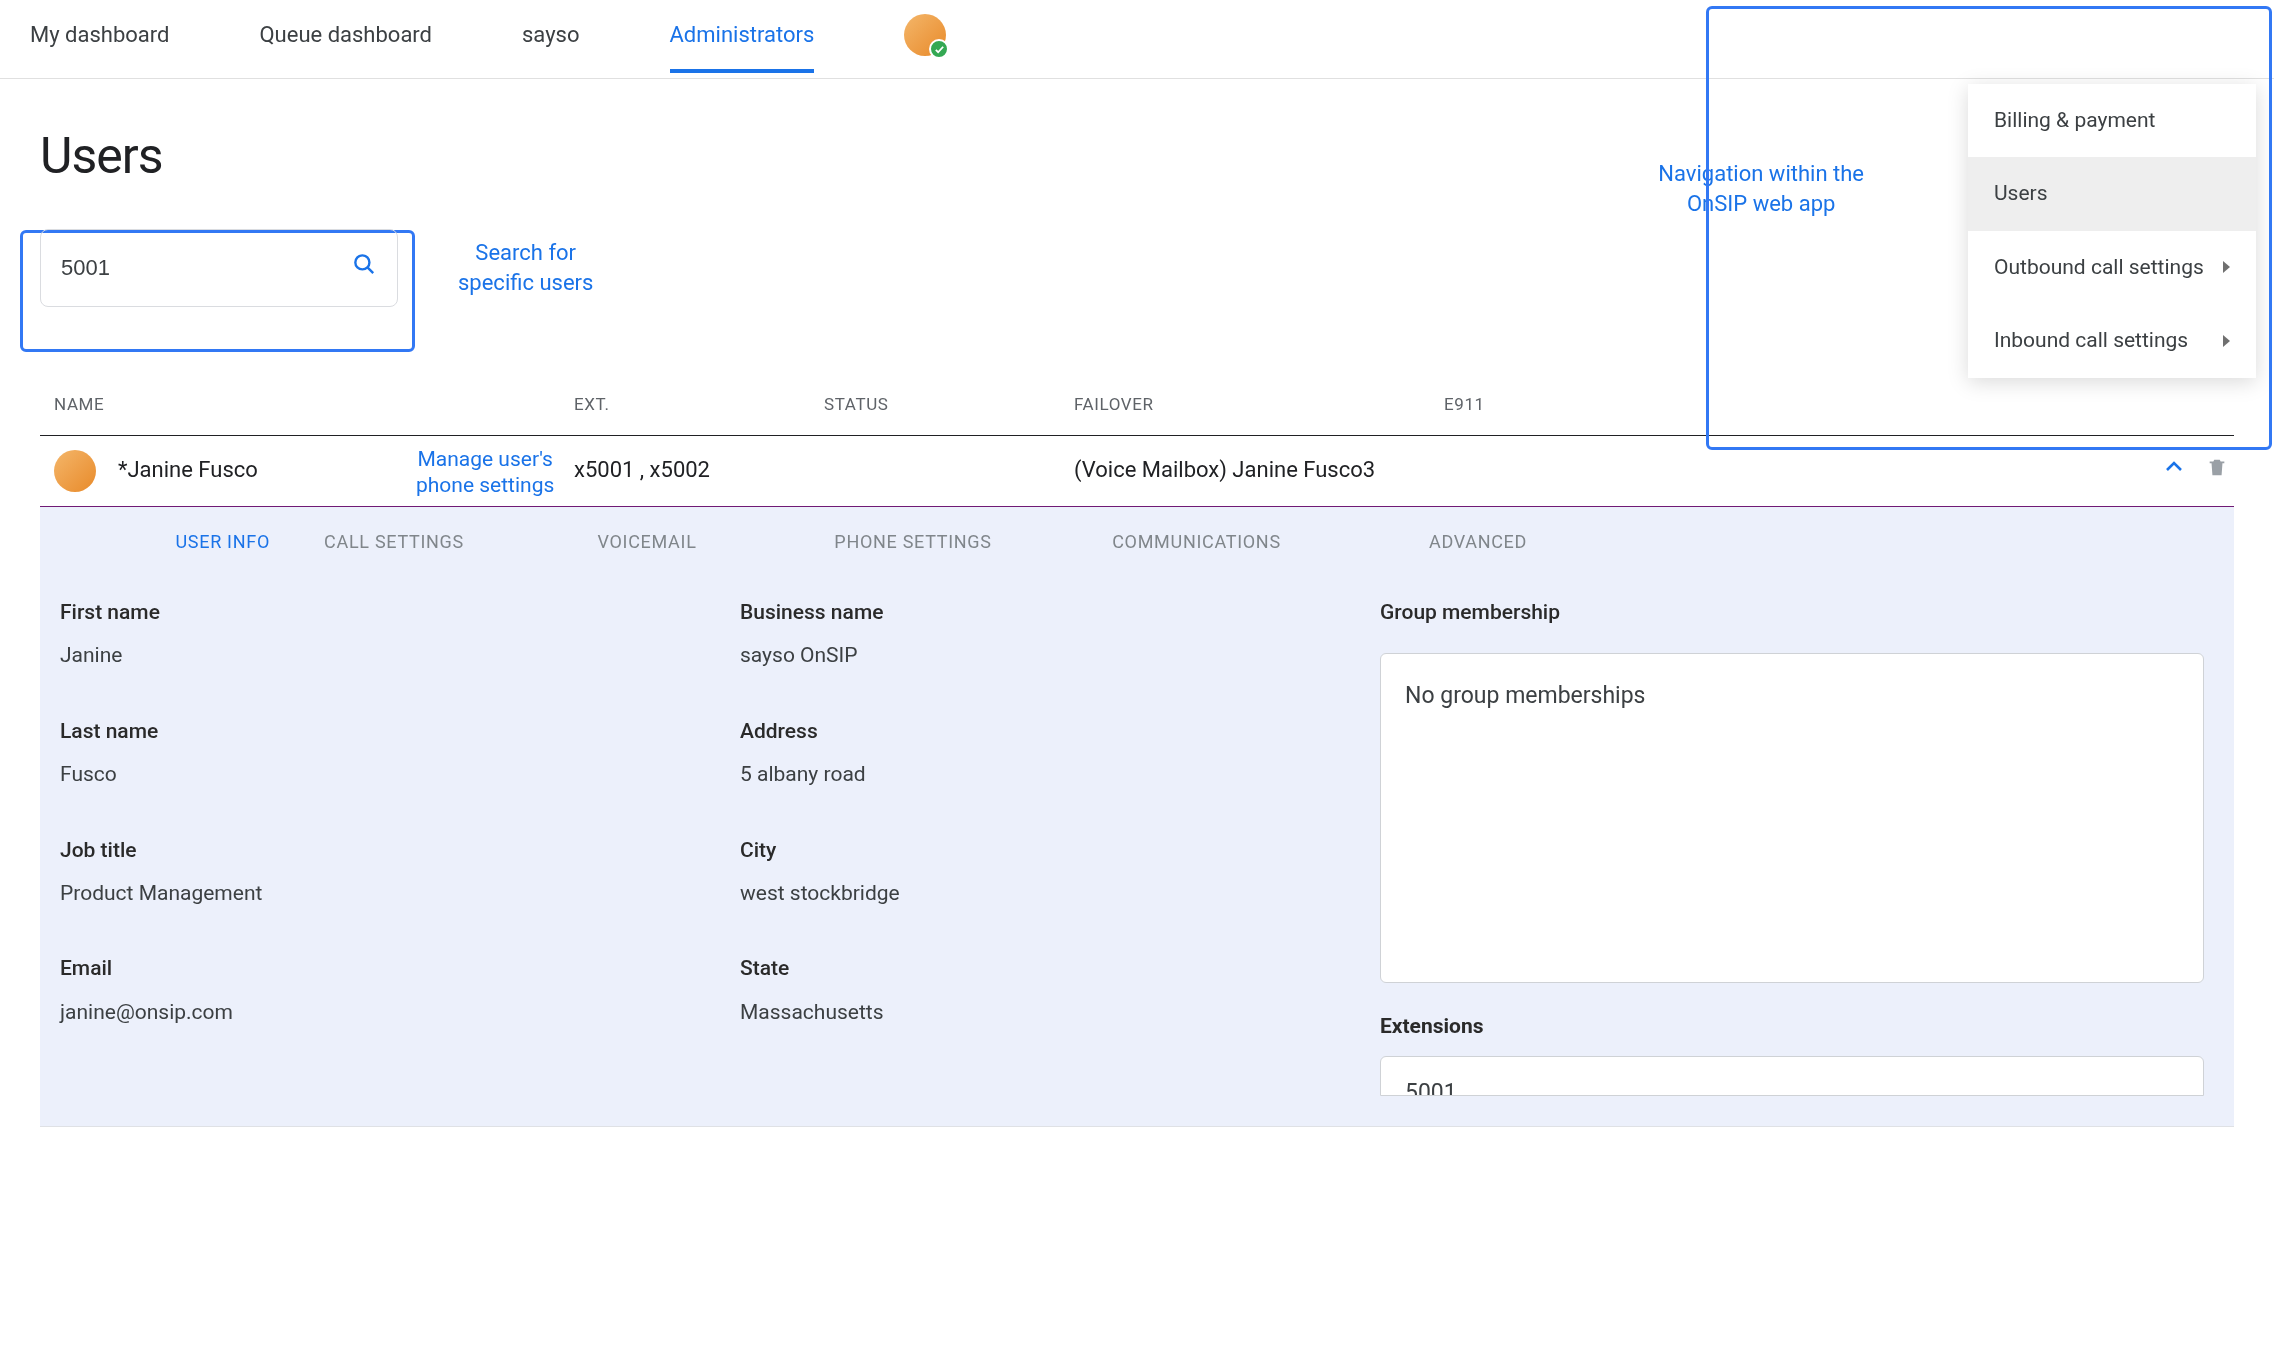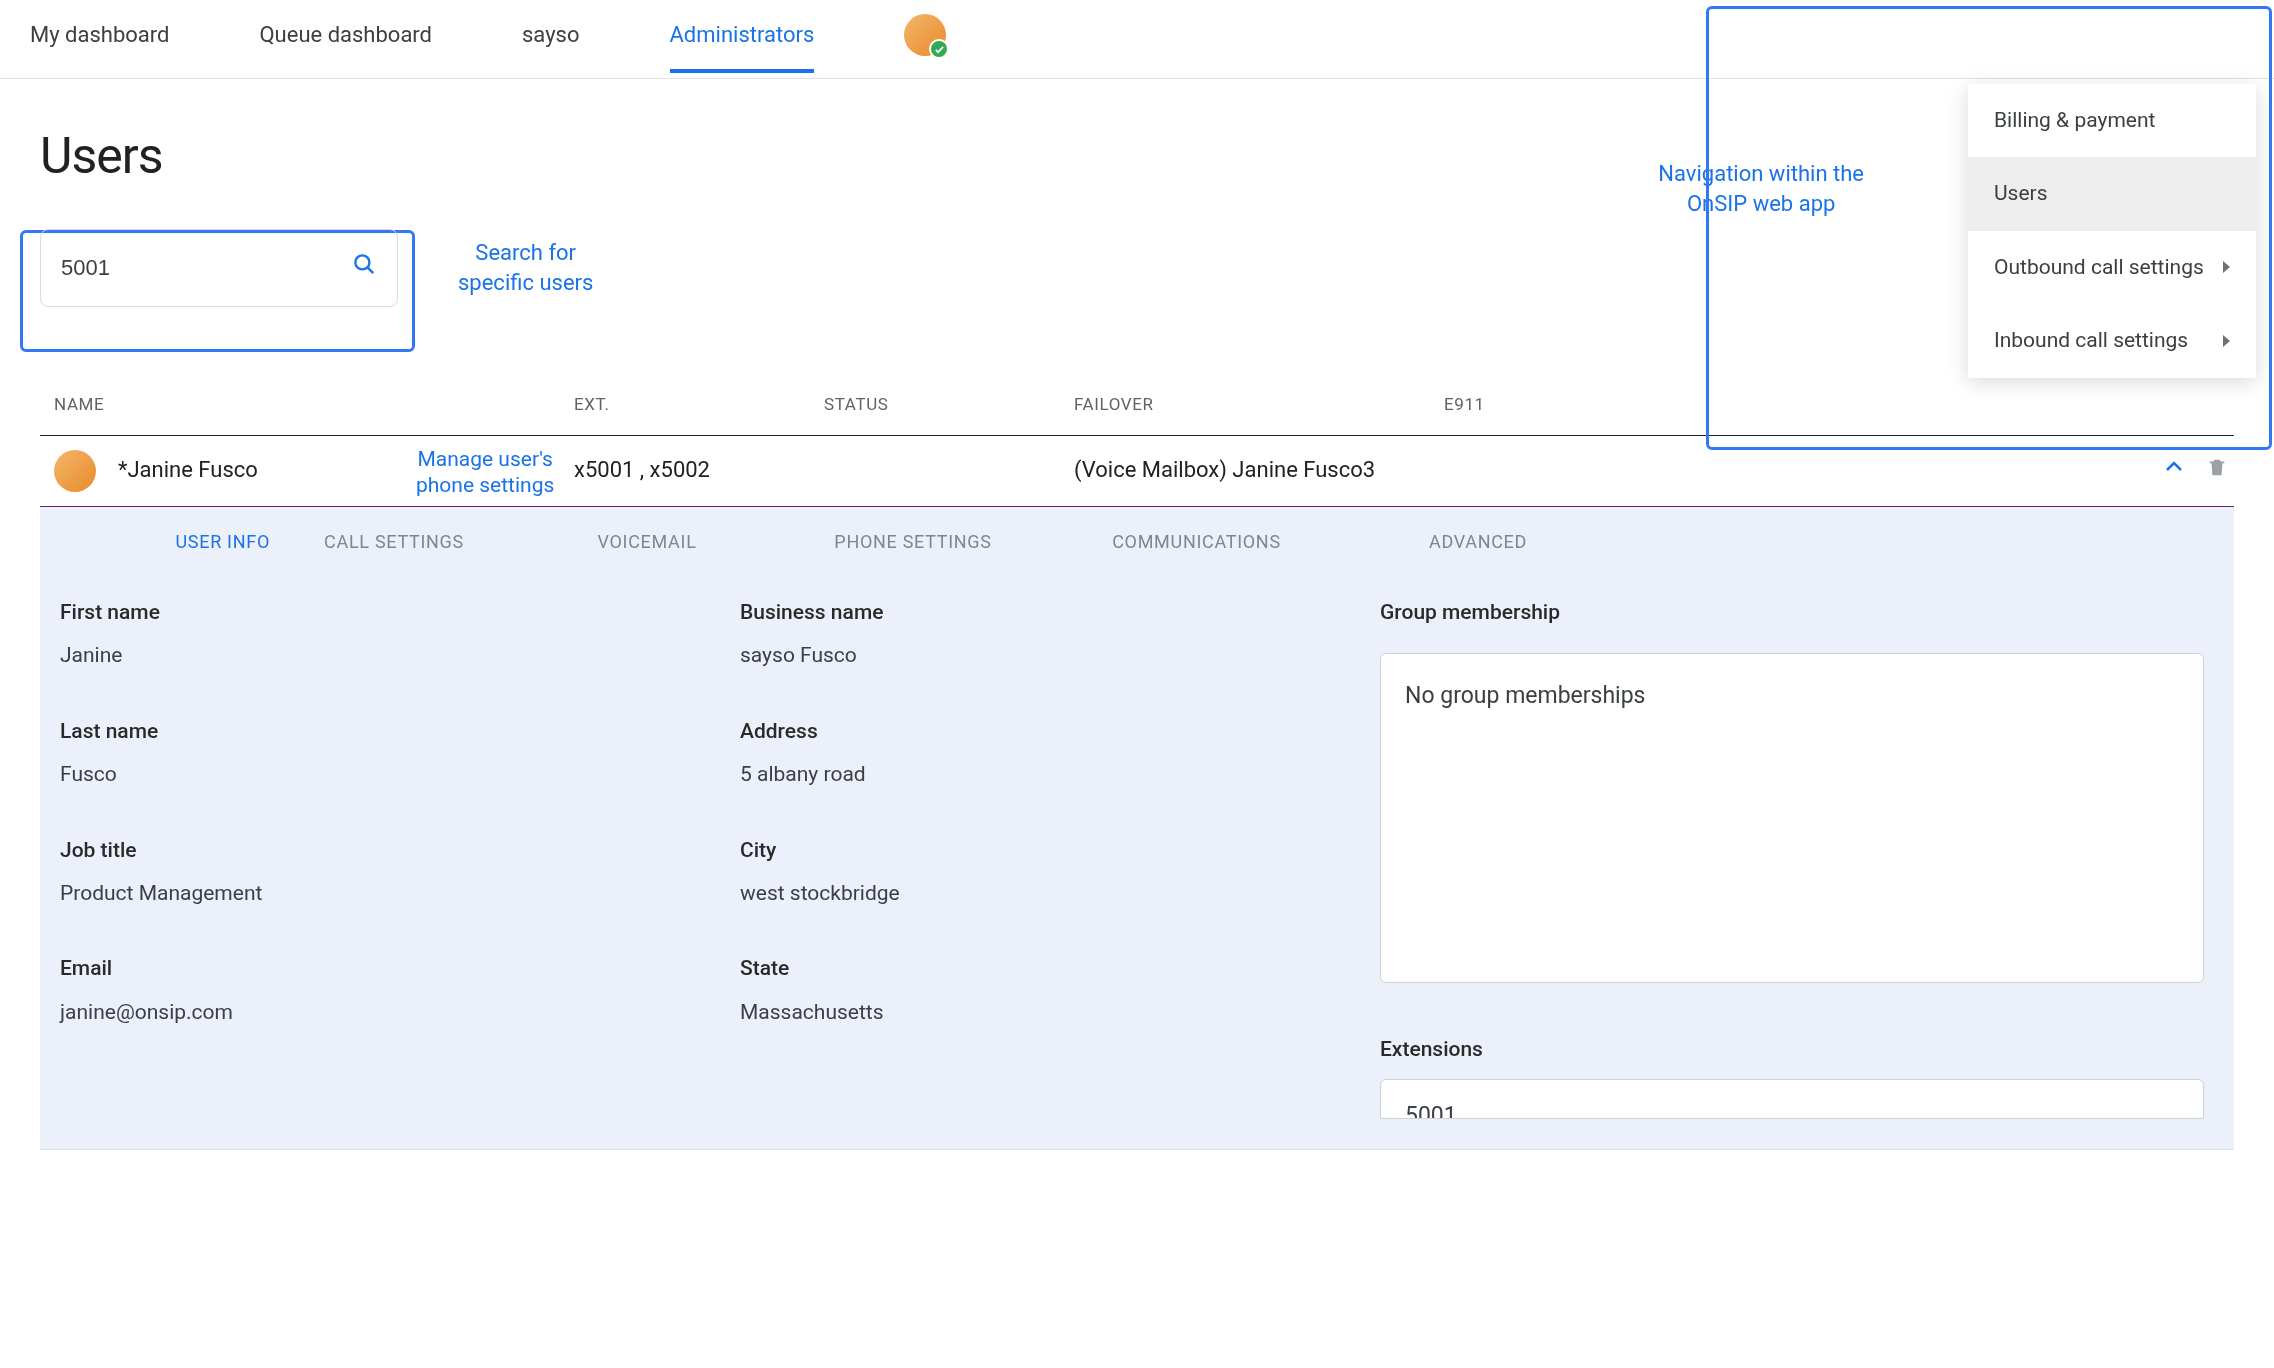--- a/index.html
+++ b/index.html
@@ -380,42 +380,42 @@
           </div>
           <div class="field">
             <div class="field-label">Email</div>
             <div class="field-value">janine@onsip.com</div>
           </div>
         </div>
 
         <div>
           <div class="field">
             <div class="field-label">Business name</div>
-            <div class="field-value">sayso Fusco</div>
+            <div class="field-value">sayso OnSIP</div>
           </div>
           <div class="field">
             <div class="field-label">Address</div>
             <div class="field-value">5 albany road</div>
           </div>
           <div class="field">
             <div class="field-label">City</div>
             <div class="field-value">west stockbridge</div>
           </div>
           <div class="field">
             <div class="field-label">State</div>
             <div class="field-value">Massachusetts</div>
           </div>
         </div>
 
         <div>
           <div class="field-label" style="margin-bottom:26px;">Group membership</div>
           <div class="group-box">
             <span>No group memberships</span>
           </div>
-          <div class="field-label" style="margin-top:52px;">Extensions</div>
+          <div class="field-label" style="margin-top:29px;font-weight:bold;">Extensions</div>
           <div class="ext-box">
             <span>5001</span>
           </div>
         </div>
       </div>
     </div>
   </div>
 </main>
 
 </body></html>

